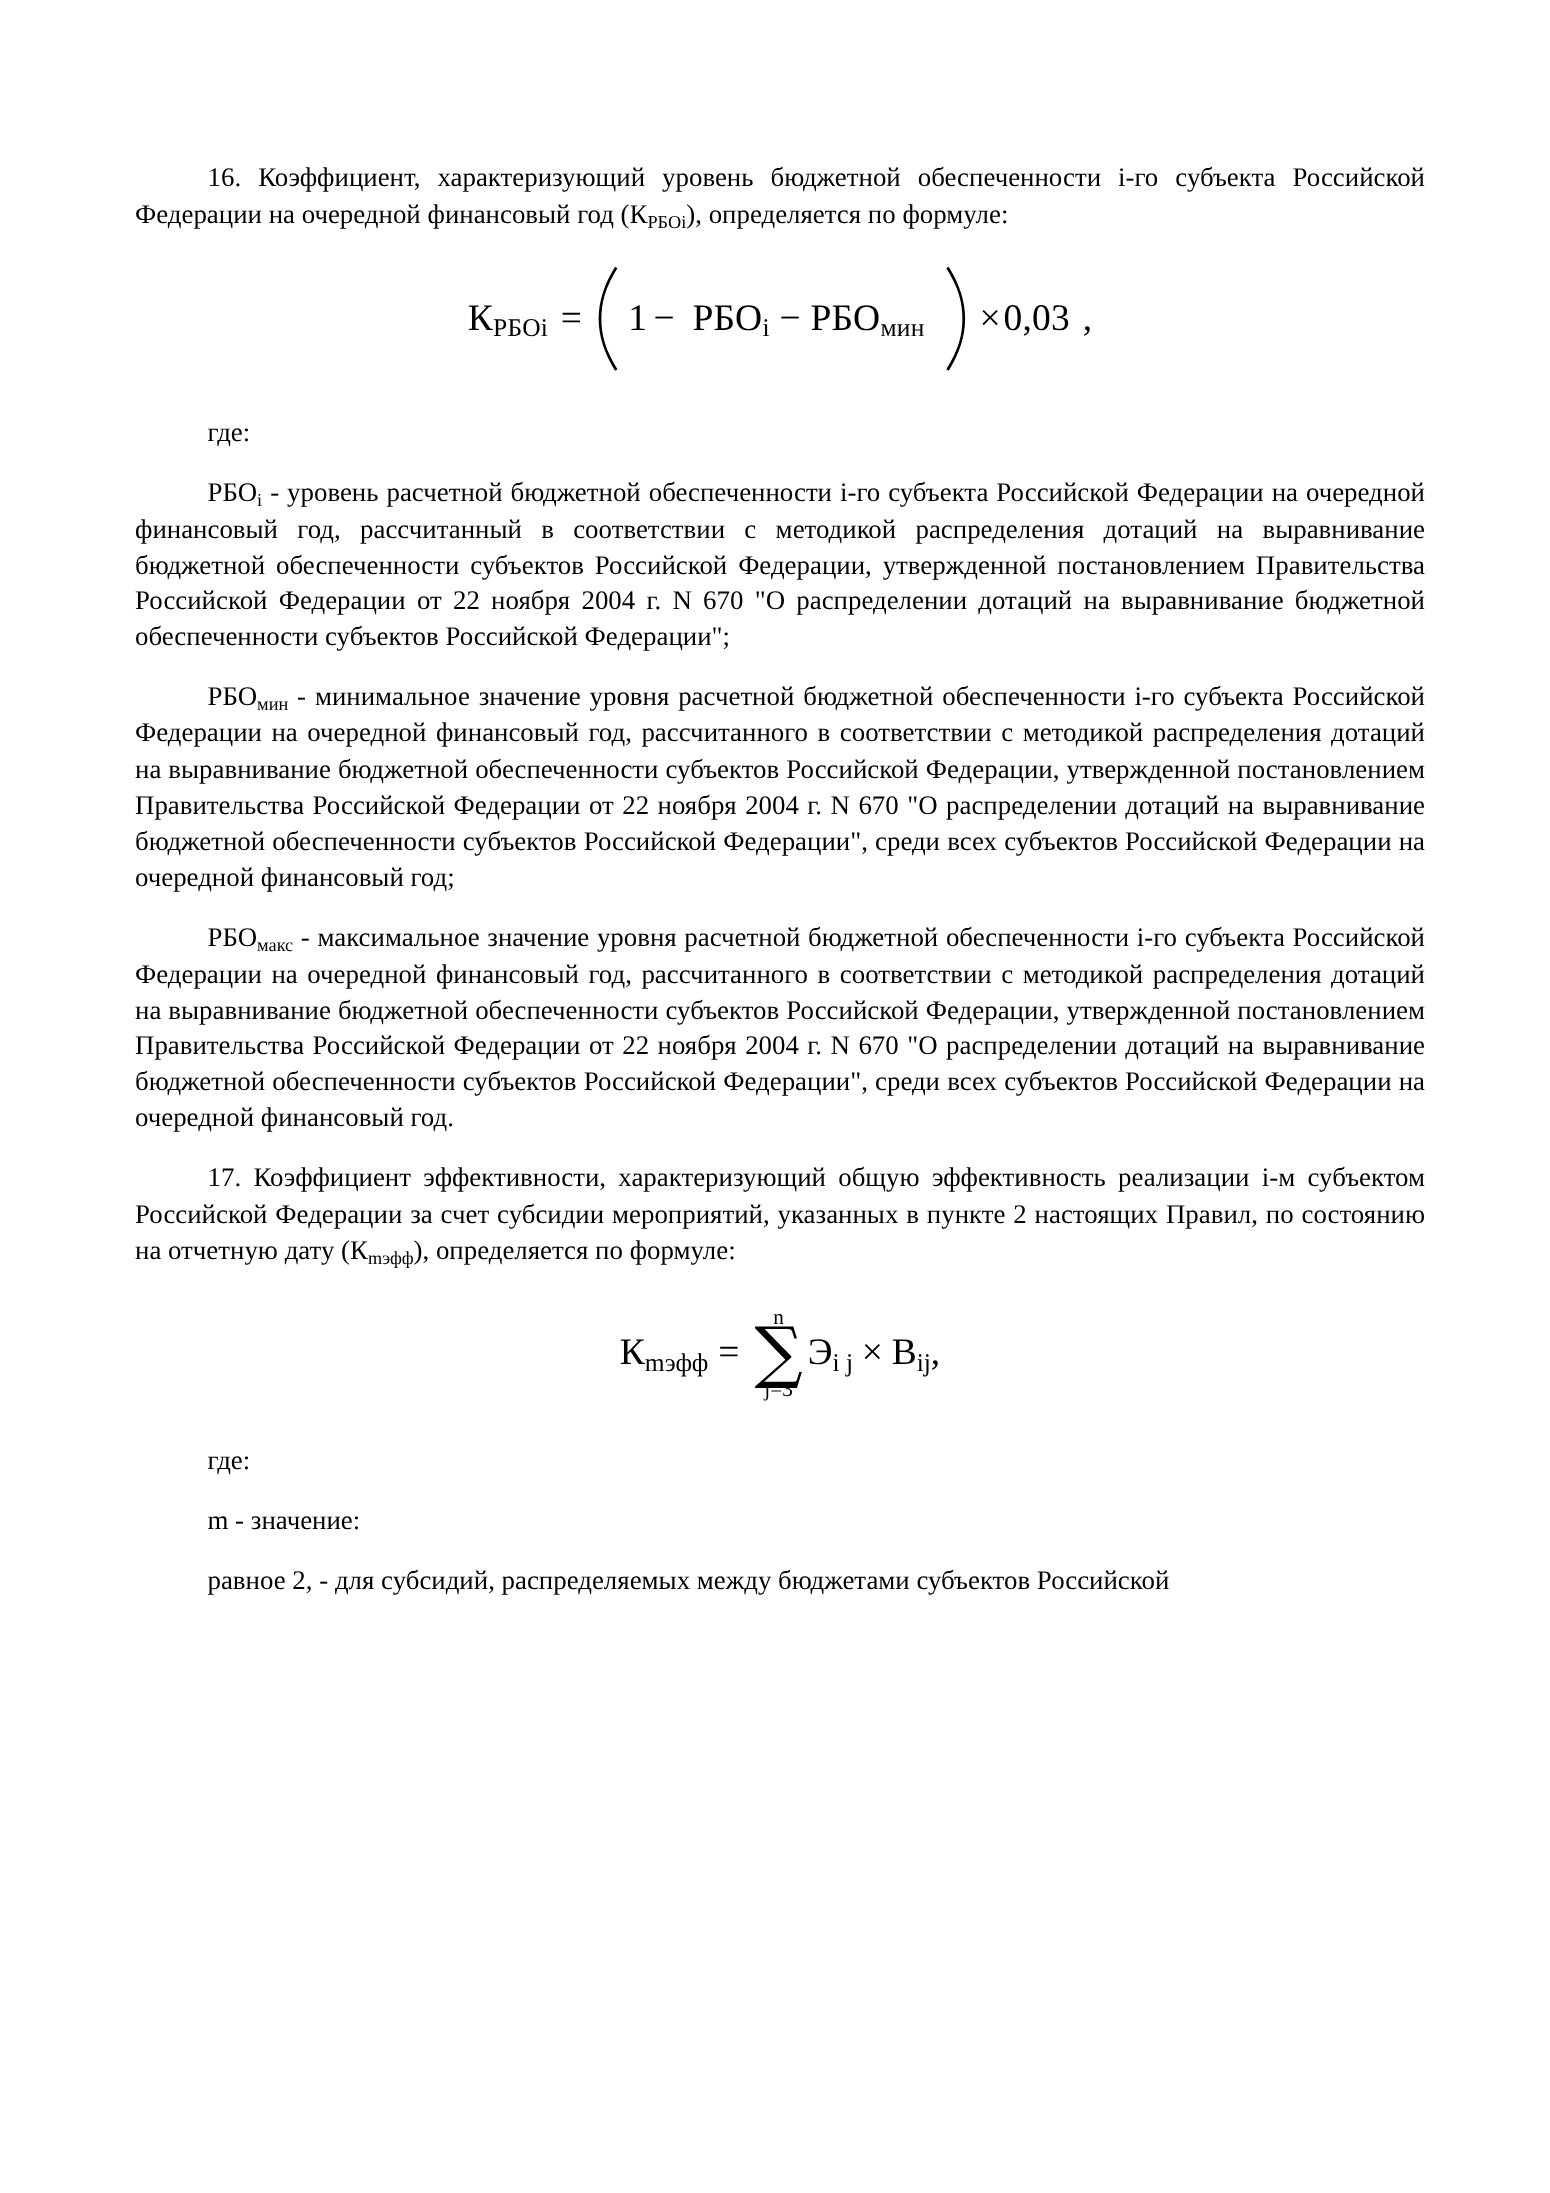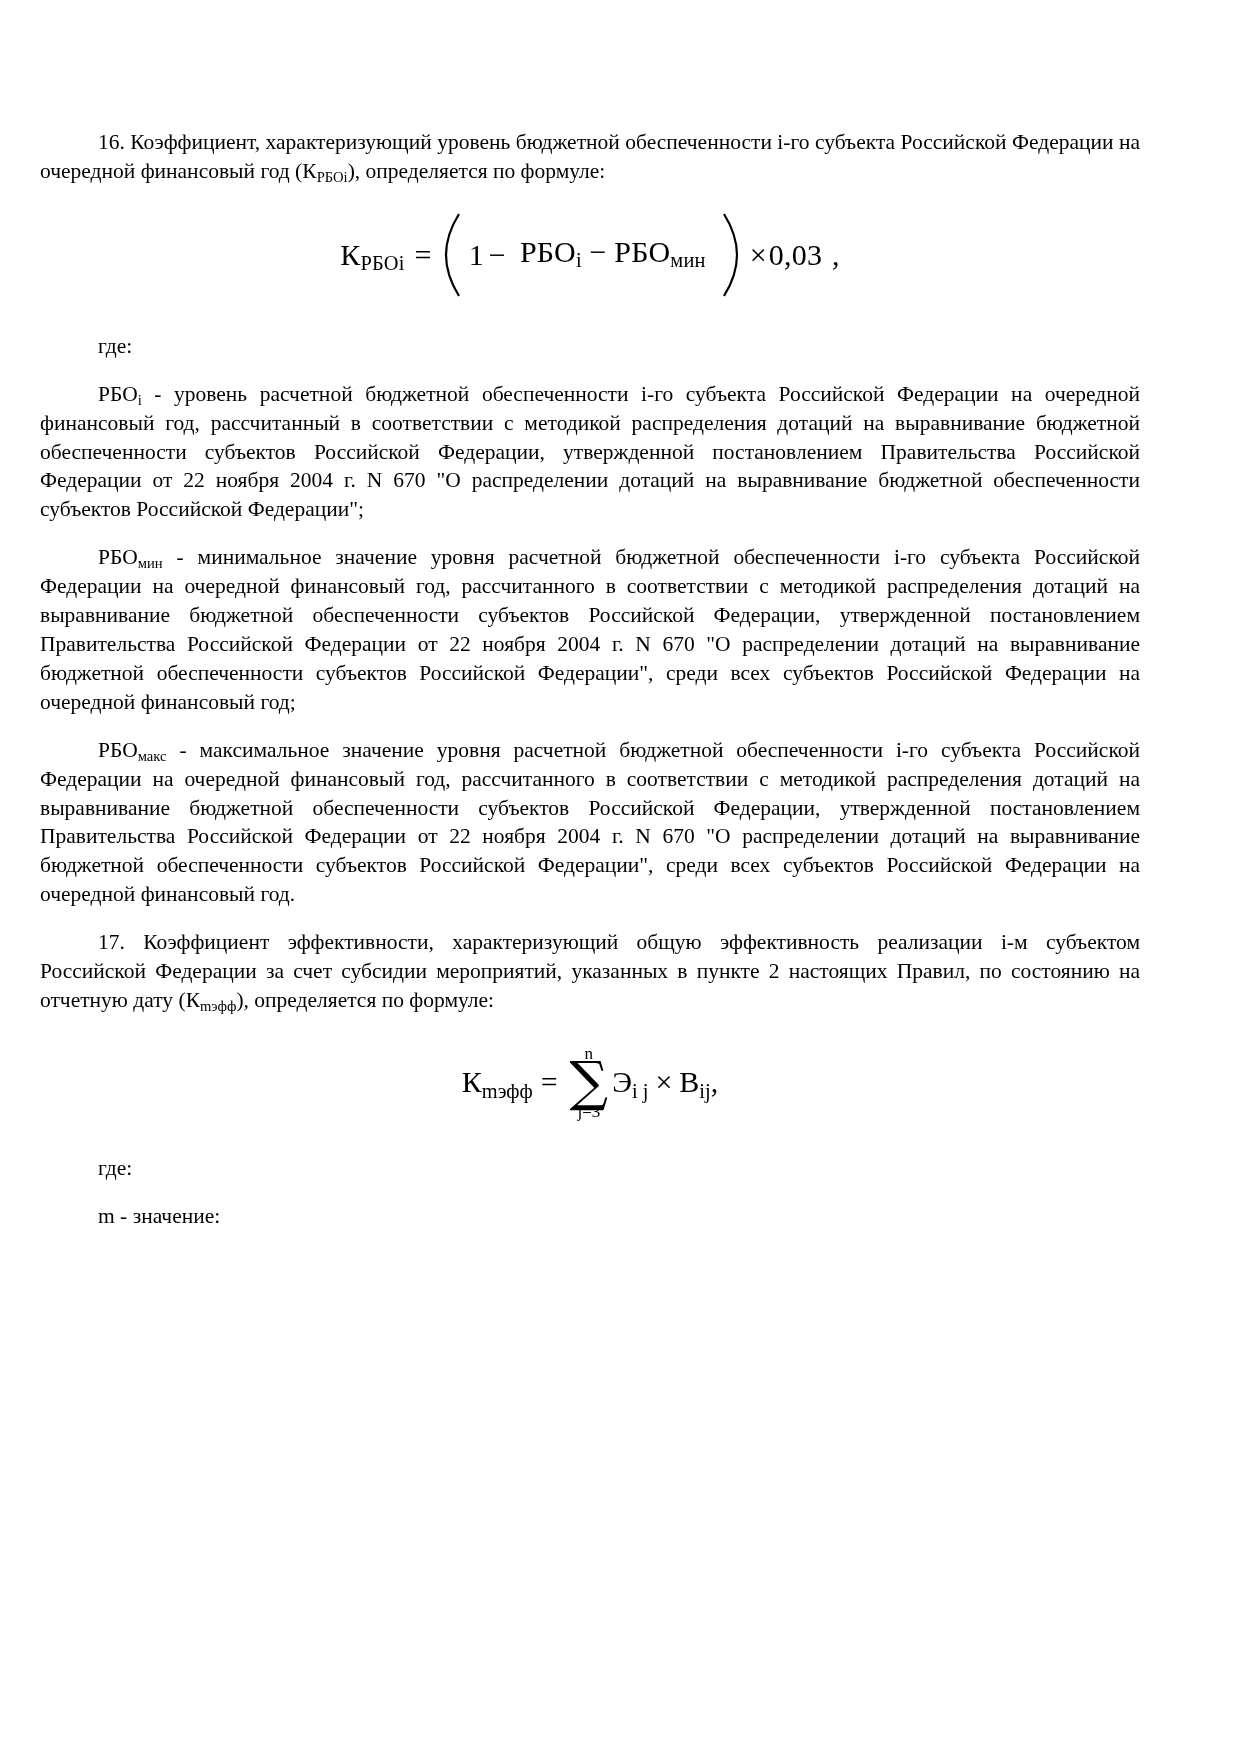--- a/index.html
+++ b/index.html
@@ -11,21 +11,21 @@
     font-family: "Liberation Serif", "DejaVu Serif", serif;
     color: #000000;
   }
   .page {
     position: relative;
     width: 1240px;
     height: 1754px;
     margin: 0 auto;
     background: #ffffff;
     box-sizing: border-box;
-    padding: 128px 100px 60px 40px;
+    padding: 128px 100px 60px 108px;
     overflow: hidden;
   }
   .doc-body {
     font-size: 21.5px;
     line-height: 1.345;
   }
   p.para {
     margin: 0 0 19px 0;
     text-align: justify;
     text-indent: 58px;
@@ -71,21 +71,20 @@
   .paren-svg { display: block; }
   .inner-group {
     display: flex;
     align-items: center;
     padding: 0 6px;
   }
   .one { margin-right: 5px; }
   .minus-op { margin-right: 6px; }
   .frac {
     display: inline-flex;
-    flex-direction: column;
     align-items: flex-start;
     text-align: center;
     vertical-align: middle;
   }
   .frac .num,
   .frac .den {
     padding: 1px 8px;
     white-space: nowrap;
   }
   .frac .bar {
@@ -211,15 +210,16 @@
           </span>
         <span>,</span>
       </div>
     </div>
 
     <p class="para">где:</p>
 
     <p class="para">m - значение:</p>
 
 
+    <p class="para">равное  2,  -  для  субсидий,  распределяемых  между  бюджетами  субъектов  Российской</p>
 
   </div>
 </div>
 
 </body></html>

